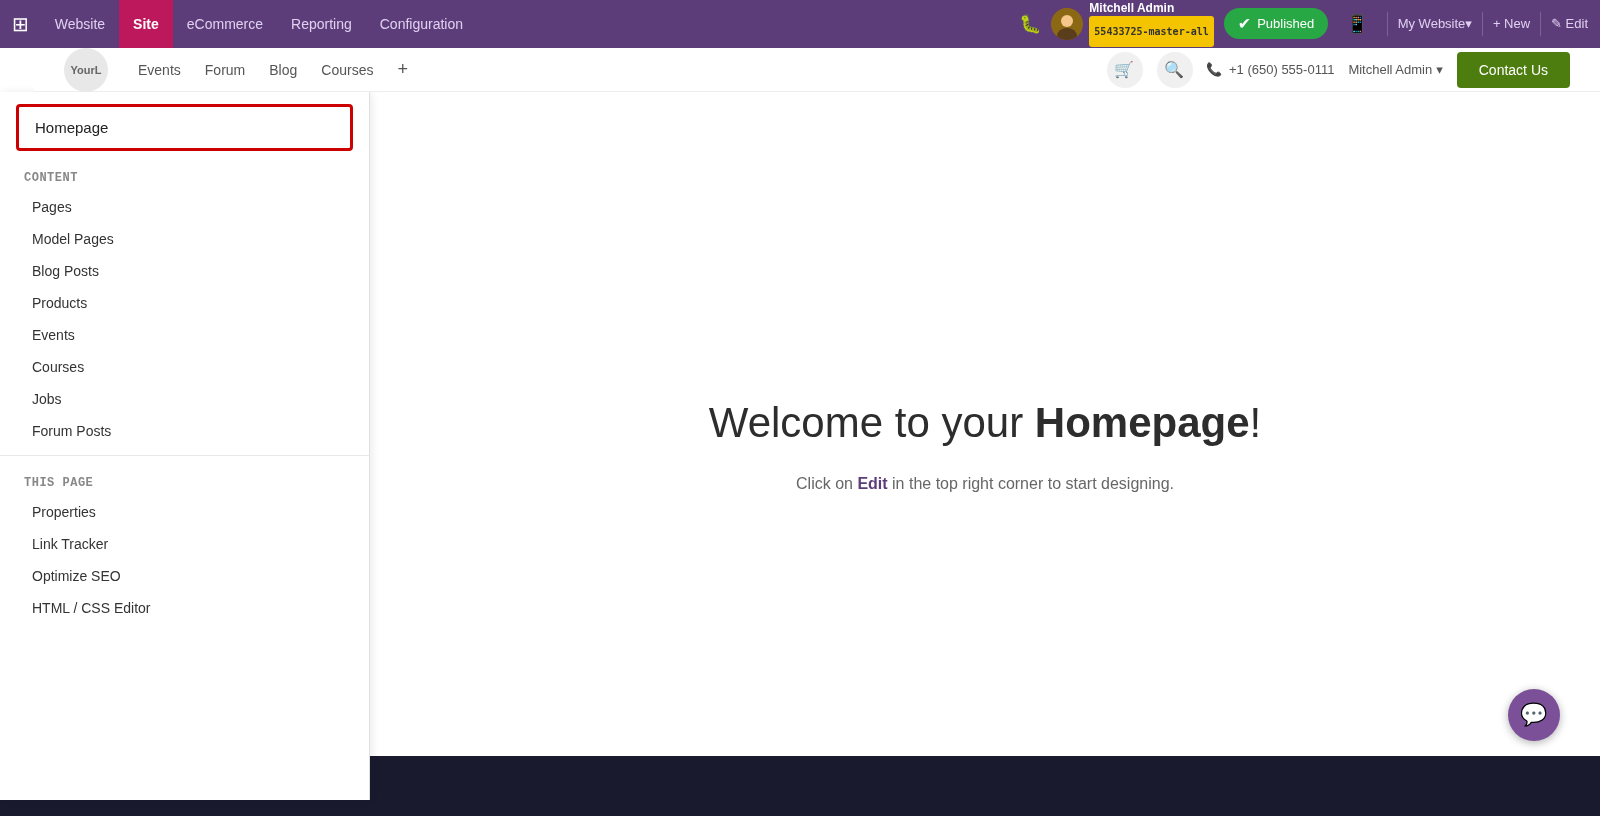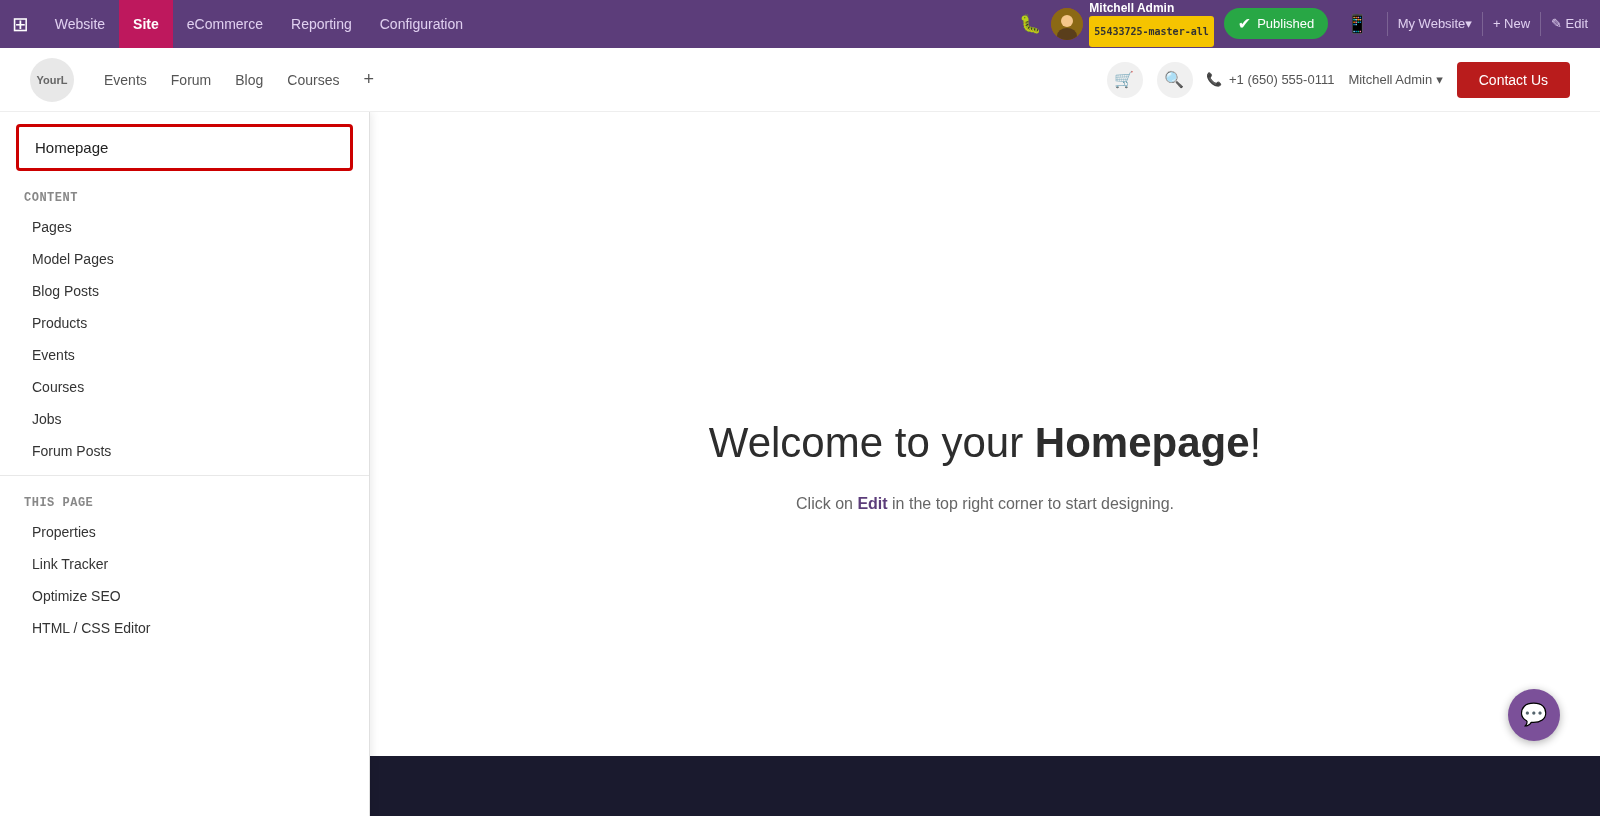--- a/index.html
+++ b/index.html
@@ -135,27 +135,28 @@
     }
     .admin-divider {
       width: 1px;
       height: 24px;
       background: rgba(255,255,255,0.2);
     }
 
     
     .site-nav {
       background: #fff;
-      height: 64px;
+      height: 44px;
       display: flex;
       align-items: center;
       padding: 0 30px;
       border-bottom: 1px solid #eee;
       position: relative;
       z-index: 50;
+      margin-left: 34px;
     }
     .site-logo {
       display: flex;
       align-items: center;
       margin-right: 30px;
     }
     .logo-circle {
       width: 44px;
       height: 44px;
       border-radius: 50%;
@@ -211,21 +212,21 @@
     }
     .user-menu {
       display: flex;
       align-items: center;
       gap: 4px;
       color: #555;
       font-size: 13px;
       cursor: pointer;
     }
     .contact-us-btn {
-      background: #b91c1c;
+      background: #4d7c0f;
       color: #fff;
       border: none;
       border-radius: 4px;
       padding: 10px 22px;
       font-size: 14px;
       font-weight: 500;
       cursor: pointer;
     }
 
     

